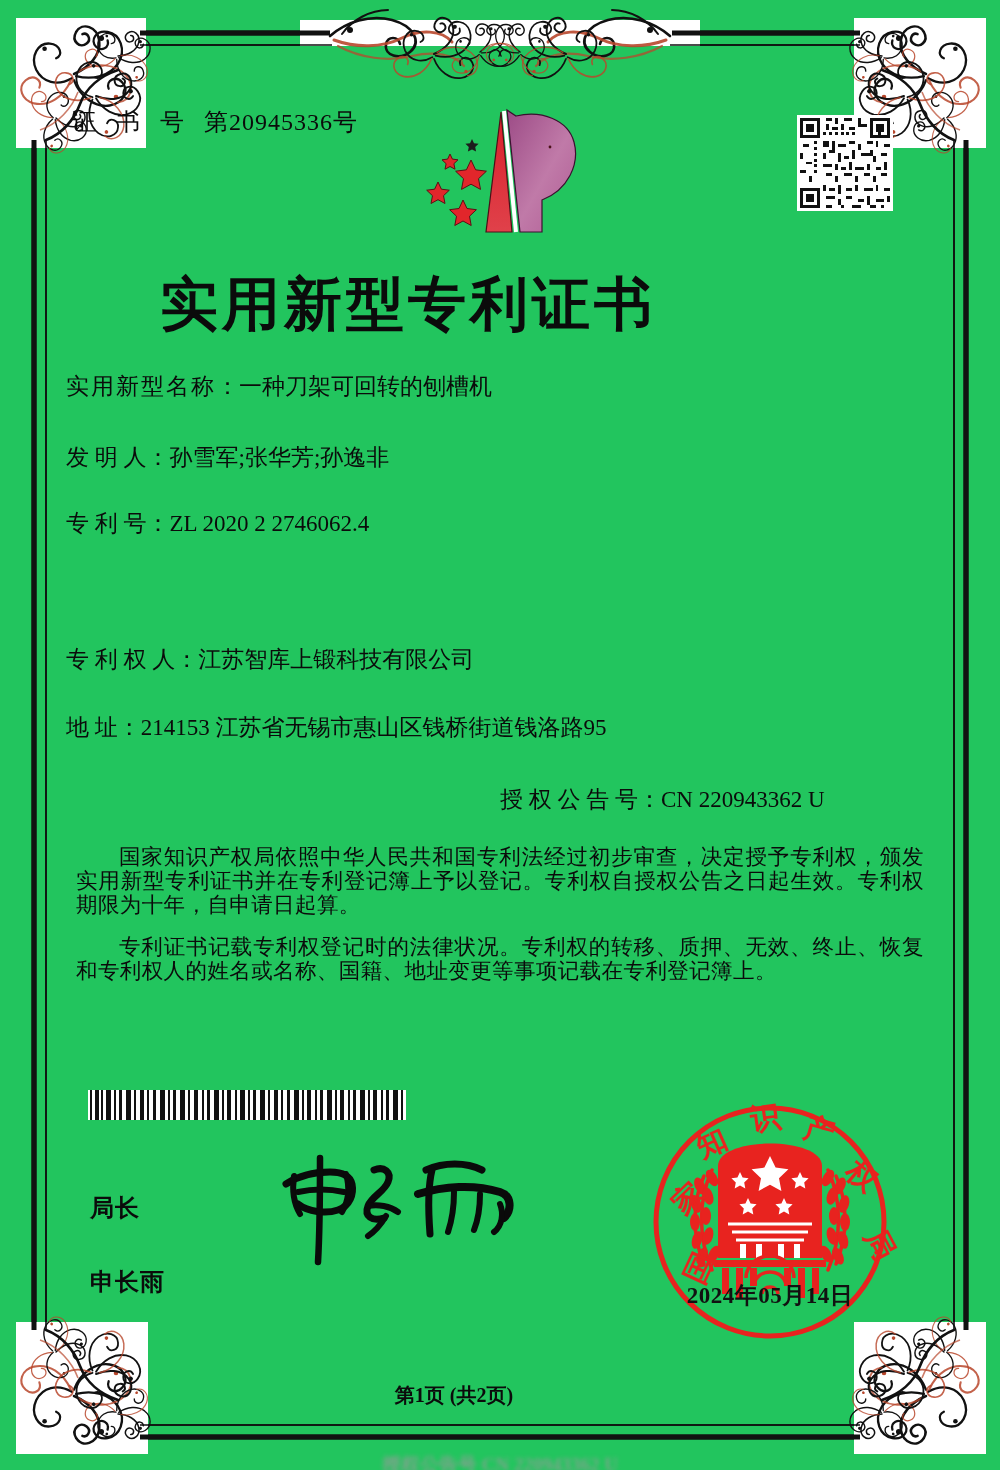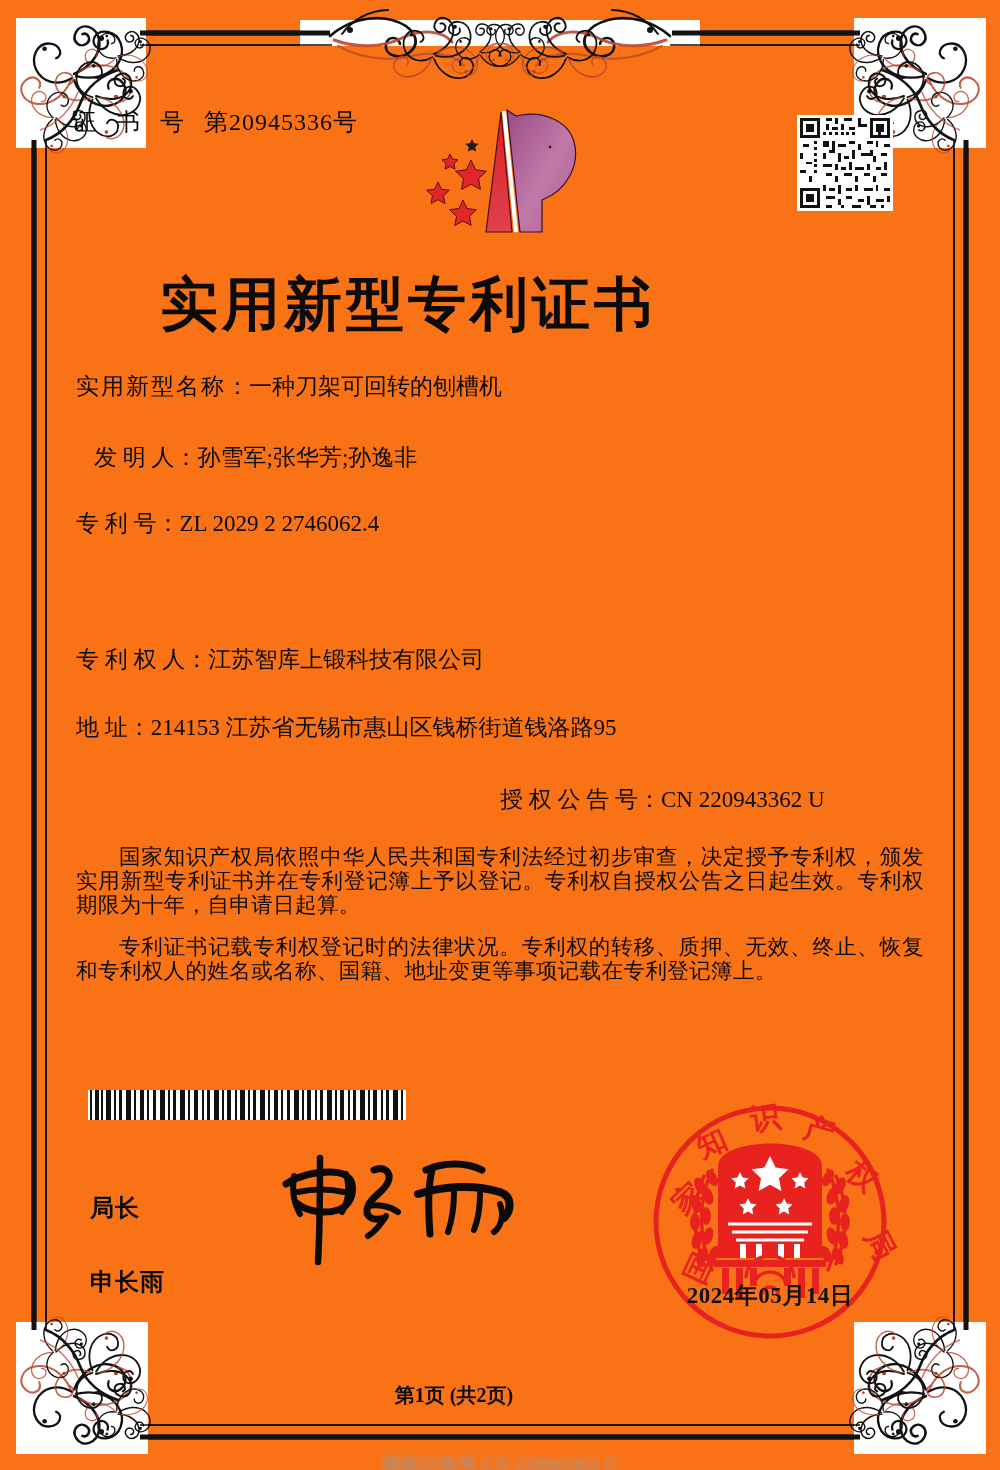--- a/index.html
+++ b/index.html
@@ -13,21 +13,21 @@
     position: relative;
     overflow: hidden;
     font-family: "Liberation Serif", "DejaVu Serif", serif;
     color: #0b0b0b;
   }
 
   
   #page {
     position: absolute;
     inset: 0;
-    background: #f97316;
+    background: #22c55e;
   }
 
   .border-svg {
     position: absolute;
     left: 0; top: 0;
     width: 1000px;
     height: 1470px;
     pointer-events: none;
   }
 
@@ -75,36 +75,36 @@
     text-align: center;
     font-size: 58px;
     font-weight: 700;
     letter-spacing: 4px;
     font-family: "Liberation Serif", "DejaVu Serif", serif;
   }
 
   
   .field {
     position: absolute;
-    left: 76px;
+    left: 66px;
     font-size: 23px;
     white-space: nowrap;
     line-height: 1;
   }
   .field .lbl {
     display: inline-block;
     font-size: 23px;
   }
   .field .val {
     font-size: 23px;
   }
   .sp1 { letter-spacing: 2px; }
 
   #f-name  { top: 375px; }
-  #f-inv   { top: 446px; margin-left: 18px; }
+  #f-inv   { top: 446px; }
   #f-no    { top: 512px; }
   #f-appd  { top: 578px; }
   #f-owner { top: 648px; }
   #f-addr  { top: 716px; }
   #f-grantdate { top: 784px; }
   #f-grantno {
     position: absolute;
     left: 500px;
     top: 784px;
     font-size: 23px;
@@ -423,21 +423,21 @@
 
     <div class="field" id="f-name">
       <span class="lbl sp1">实用新型名称</span><span>：</span><span class="val">一种刀架可回转的刨槽机</span>
     </div>
 
     <div class="field" id="f-inv">
       <span class="lbl">发    明    人</span><span>：</span><span class="val">孙雪军;张华芳;孙逸非</span>
     </div>
 
     <div class="field" id="f-no">
-      <span class="lbl">专    利    号</span><span>：</span><span class="val">ZL 2029 2 2746062.4</span>
+      <span class="lbl">专    利    号</span><span>：</span><span class="val">ZL 2020 2 2746062.4</span>
     </div>
 
 
     <div class="field" id="f-owner">
       <span class="lbl">专  利  权  人</span><span>：</span><span class="val">江苏智库上锻科技有限公司</span>
     </div>
 
     <div class="field" id="f-addr">
       <span class="lbl">地          址</span><span>：</span><span class="val">214153 江苏省无锡市惠山区钱桥街道钱洛路95</span>
     </div>

